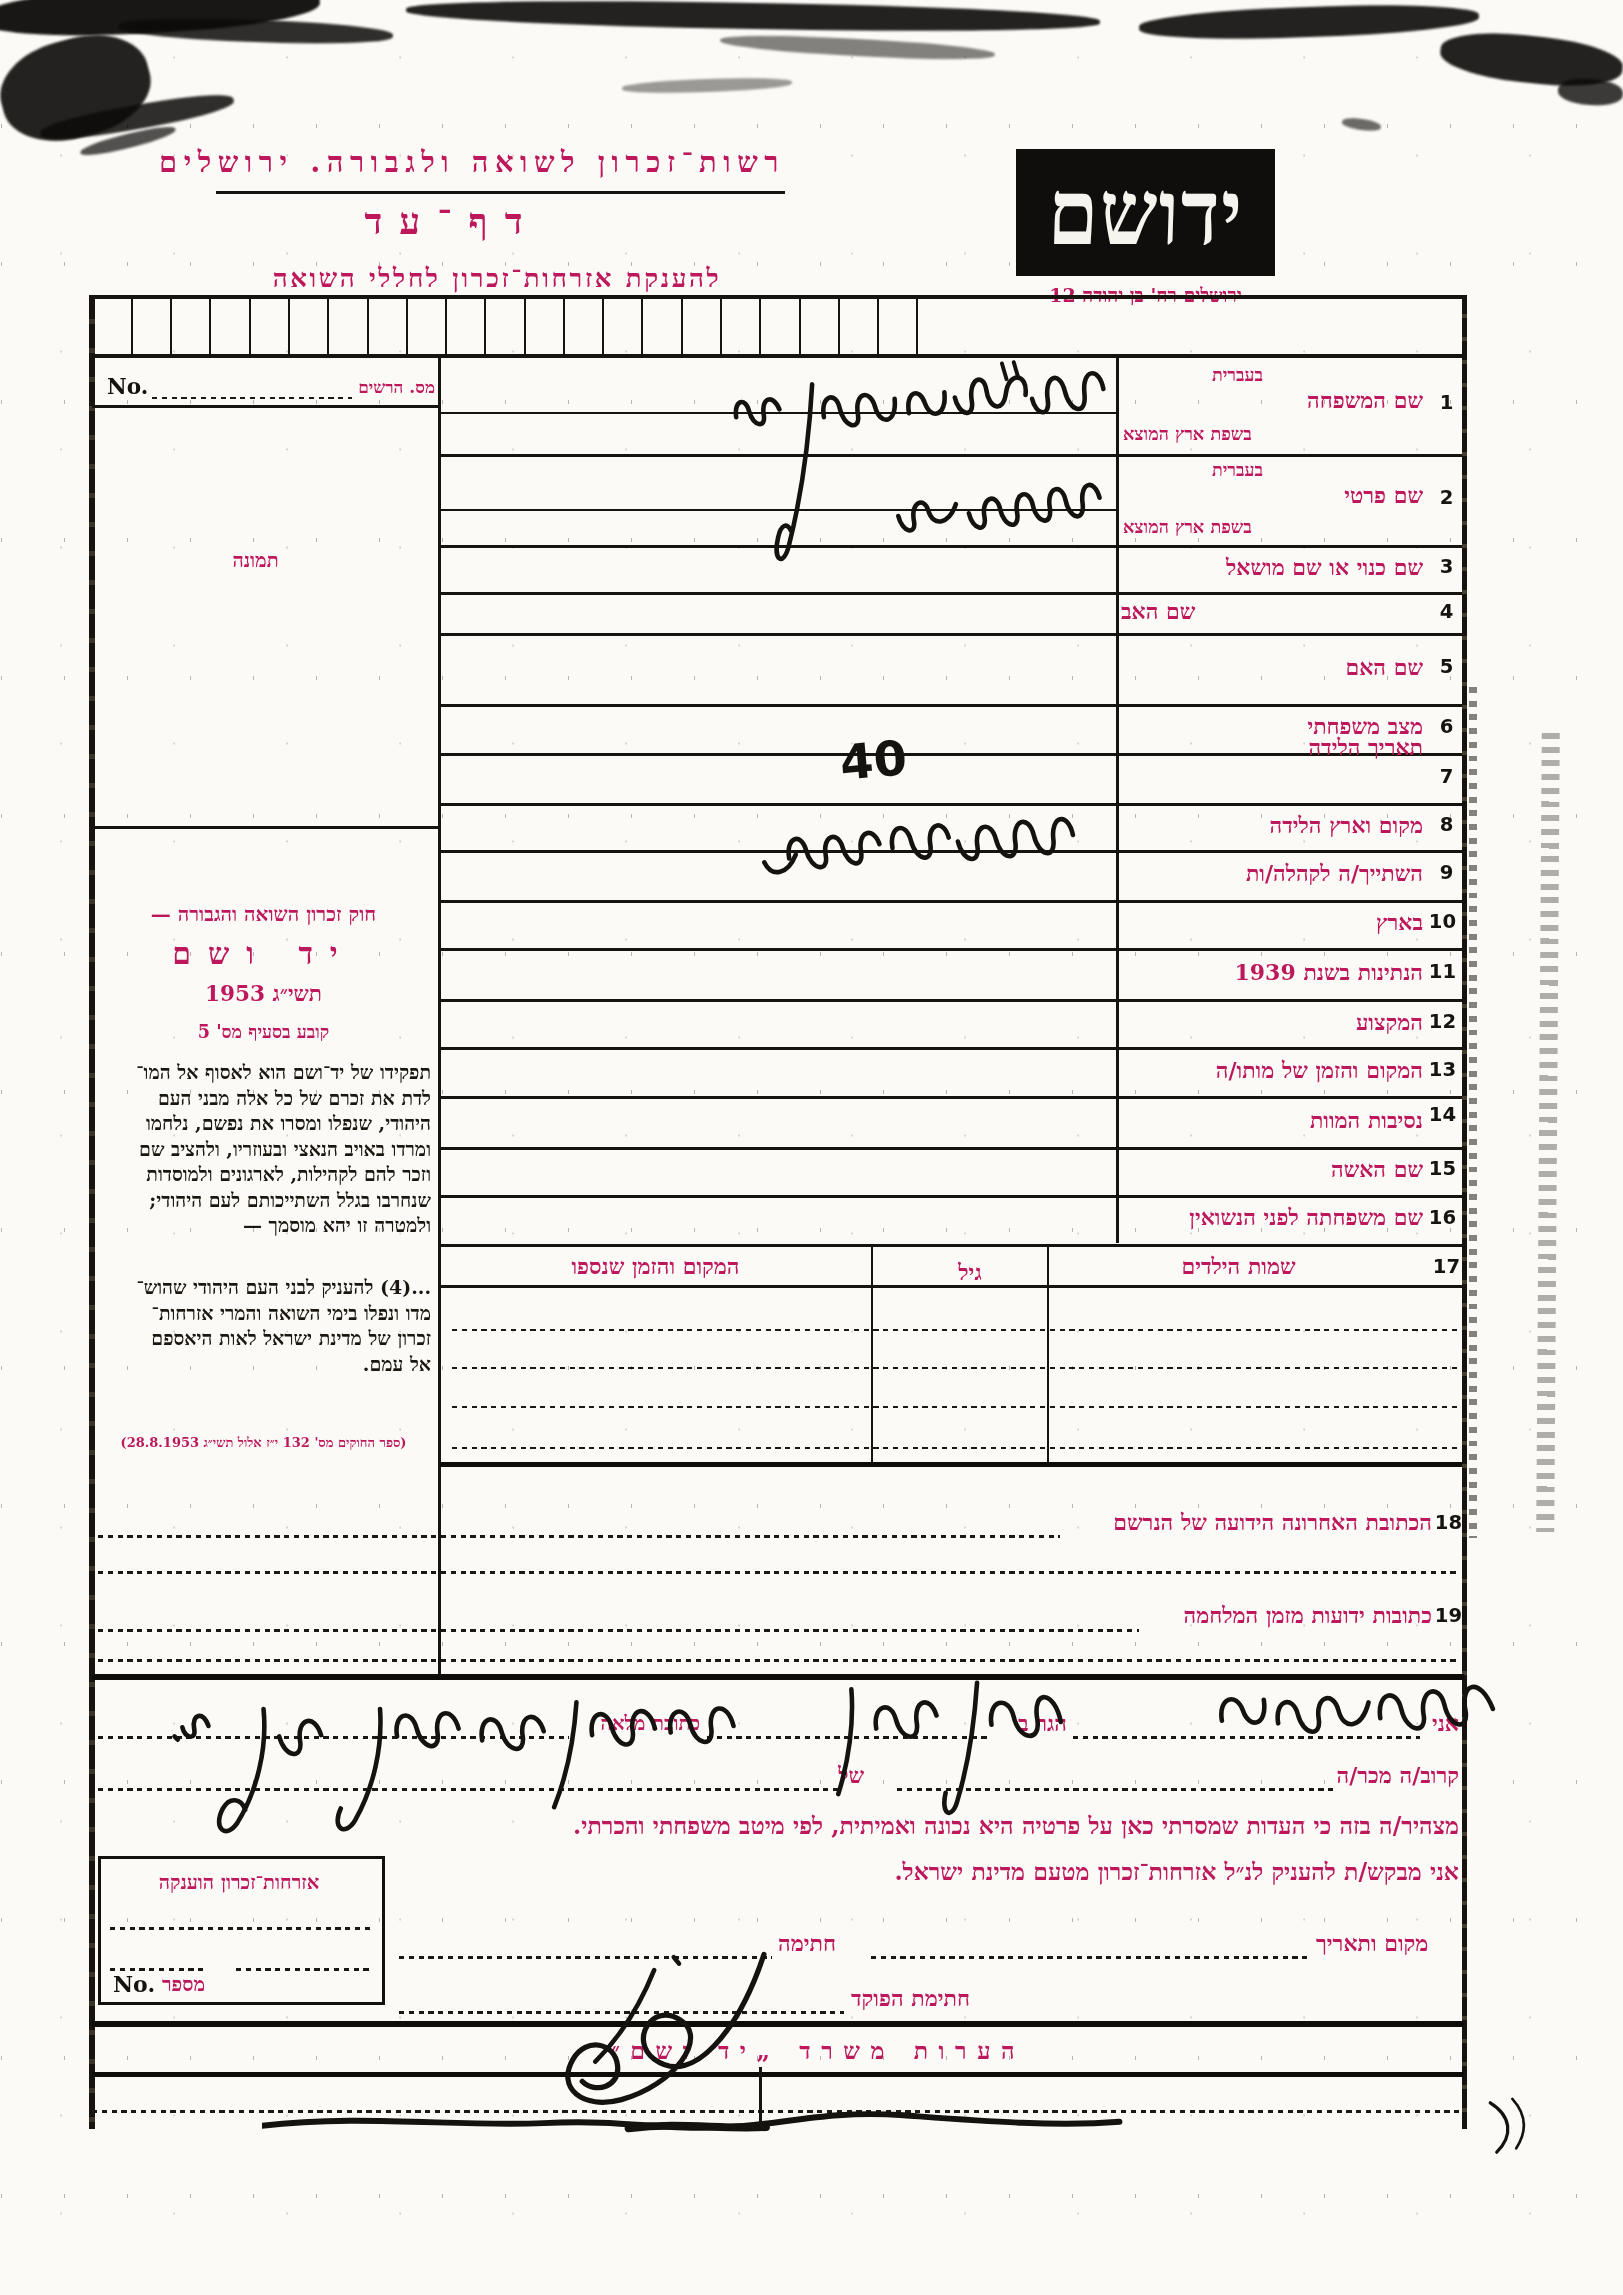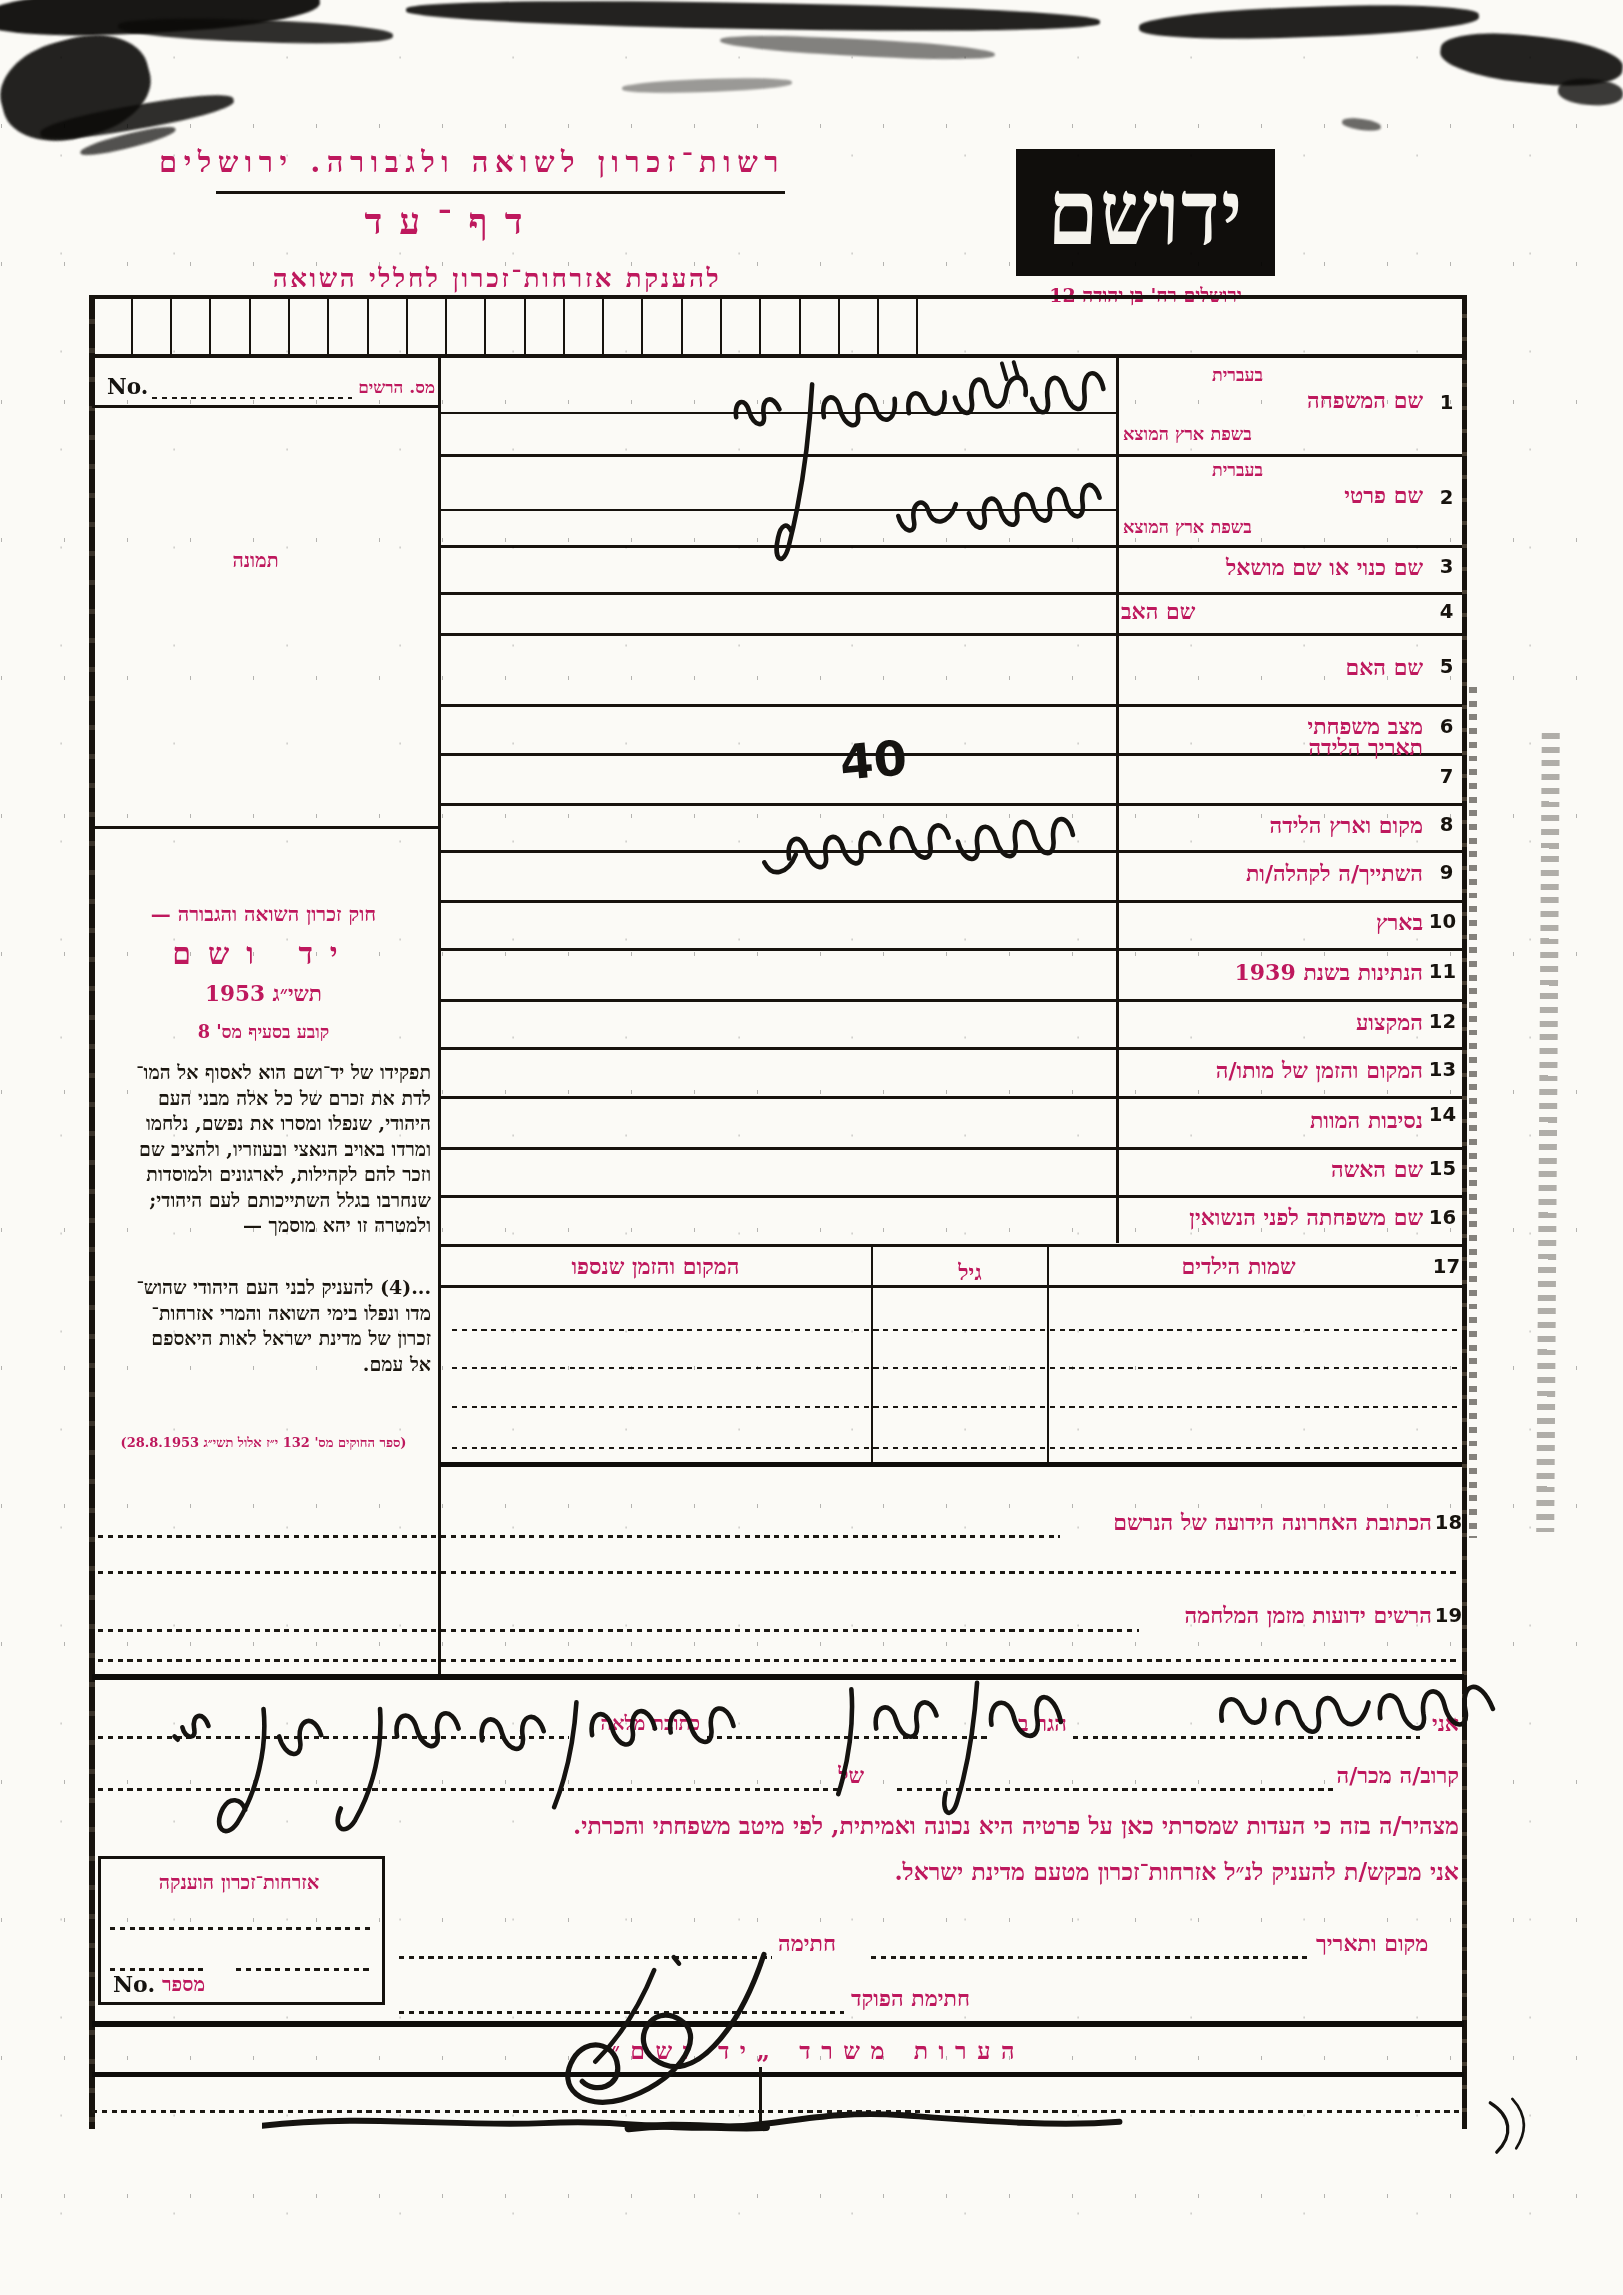--- a/index.html
+++ b/index.html
@@ -97,21 +97,21 @@
 <div class="dl" style="left:152px;top:397px;width:200px;height:2px;"></div>
 <div class="lbl" style="left:353px;top:377px;width:82px;font-size:17px;">מס. הרשים</div>
 <div class="hl" style="left:92px;top:405px;width:346px;"></div>
 
 <div class="lbl ctr" style="left:177px;top:549px;width:157px;font-size:19.6px;">תמונה</div>
 <div class="hl" style="left:92px;top:826px;width:346px;"></div>
 
 <div class="lbl ctr" style="left:98px;top:902px;width:331px;font-size:20px;">חוק זכרון השואה והגבורה —</div>
 <div class="lbl ctr" style="left:98px;top:936px;width:331px;font-size:30px;letter-spacing:17px;">יד ושם</div>
 <div class="lbl ctr" style="left:98px;top:981px;width:331px;font-size:21.6px;">תשי״ג 1953</div>
-<div class="lbl ctr" style="left:98px;top:1021px;width:331px;font-size:17.7px;">קובע בסעיף מס' 8</div>
+<div class="lbl ctr" style="left:98px;top:1021px;width:331px;font-size:17.7px;">קובע בסעיף מס' 5</div>
 <div class="lawtxt" style="left:98px;top:1060px;width:333px;">תפקידו של יד־ושם הוא לאסוף אל המו־
 לדת את זכרם של כל אלה מבני העם
 היהודי, שנפלו ומסרו את נפשם, נלחמו
 ומרדו באויב הנאצי ובעוזריו, ולהציב שם
 וזכר להם לקהילות, לארגונים ולמוסדות
 שנחרבו בגלל השתייכותם לעם היהודי;
 ולמטרה זו יהא מוסמך —</div>
 <div class="lawtxt" style="left:98px;top:1275px;width:333px;">...(4) להעניק לבני העם היהודי שהוש־
 מדו ונפלו בימי השואה והמרי אזרחות־
 זכרון של מדינת ישראל לאות היאספם
@@ -192,21 +192,21 @@
     <div class="dl" style="left: 452px; top: 1406px; width: 1005px; height: 2px;"></div>
     <div class="dl" style="left: 452px; top: 1447px; width: 1005px; height: 2px;"></div>
   </div>
 <div class="thick" style="left:440px;top:1462px;width:1022px;height:5.2px;"></div>
 
 <div class="lbl" style="right:191px;top:1509px;">הכתובת האחרונה הידועה של הנרשם</div>
 <div class="num" style="left:1433px;top:1511px;">18</div>
 <div class="dl" style="left:98px;top:1535px;width:962px;"></div>
 <div class="dl" style="left:98px;top:1571px;width:1360px;"></div>
 
-<div class="lbl" style="right:191px;top:1602px;">הרשים ידועות מזמן המלחמה</div>
+<div class="lbl" style="right:191px;top:1602px;">כתובות ידועות מזמן המלחמה</div>
 <div class="num" style="left:1433px;top:1604px;">19</div>
 <div class="dl" style="left:98px;top:1629px;width:1041px;"></div>
 <div class="dl" style="left:98px;top:1659px;width:1360px;"></div>
 
 <div class="thick" style="left:92px;top:1674px;width:1372px;"></div>
 
 <div class="lbl" style="right:164px;top:1710px;">אני</div>
 <div class="dl" style="left:1073px;top:1736px;width:347px;"></div>
 <div class="lbl" style="right:556px;top:1710px;">הגר ב</div>
 <div class="dl" style="left:707px;top:1736px;width:281px;"></div>

